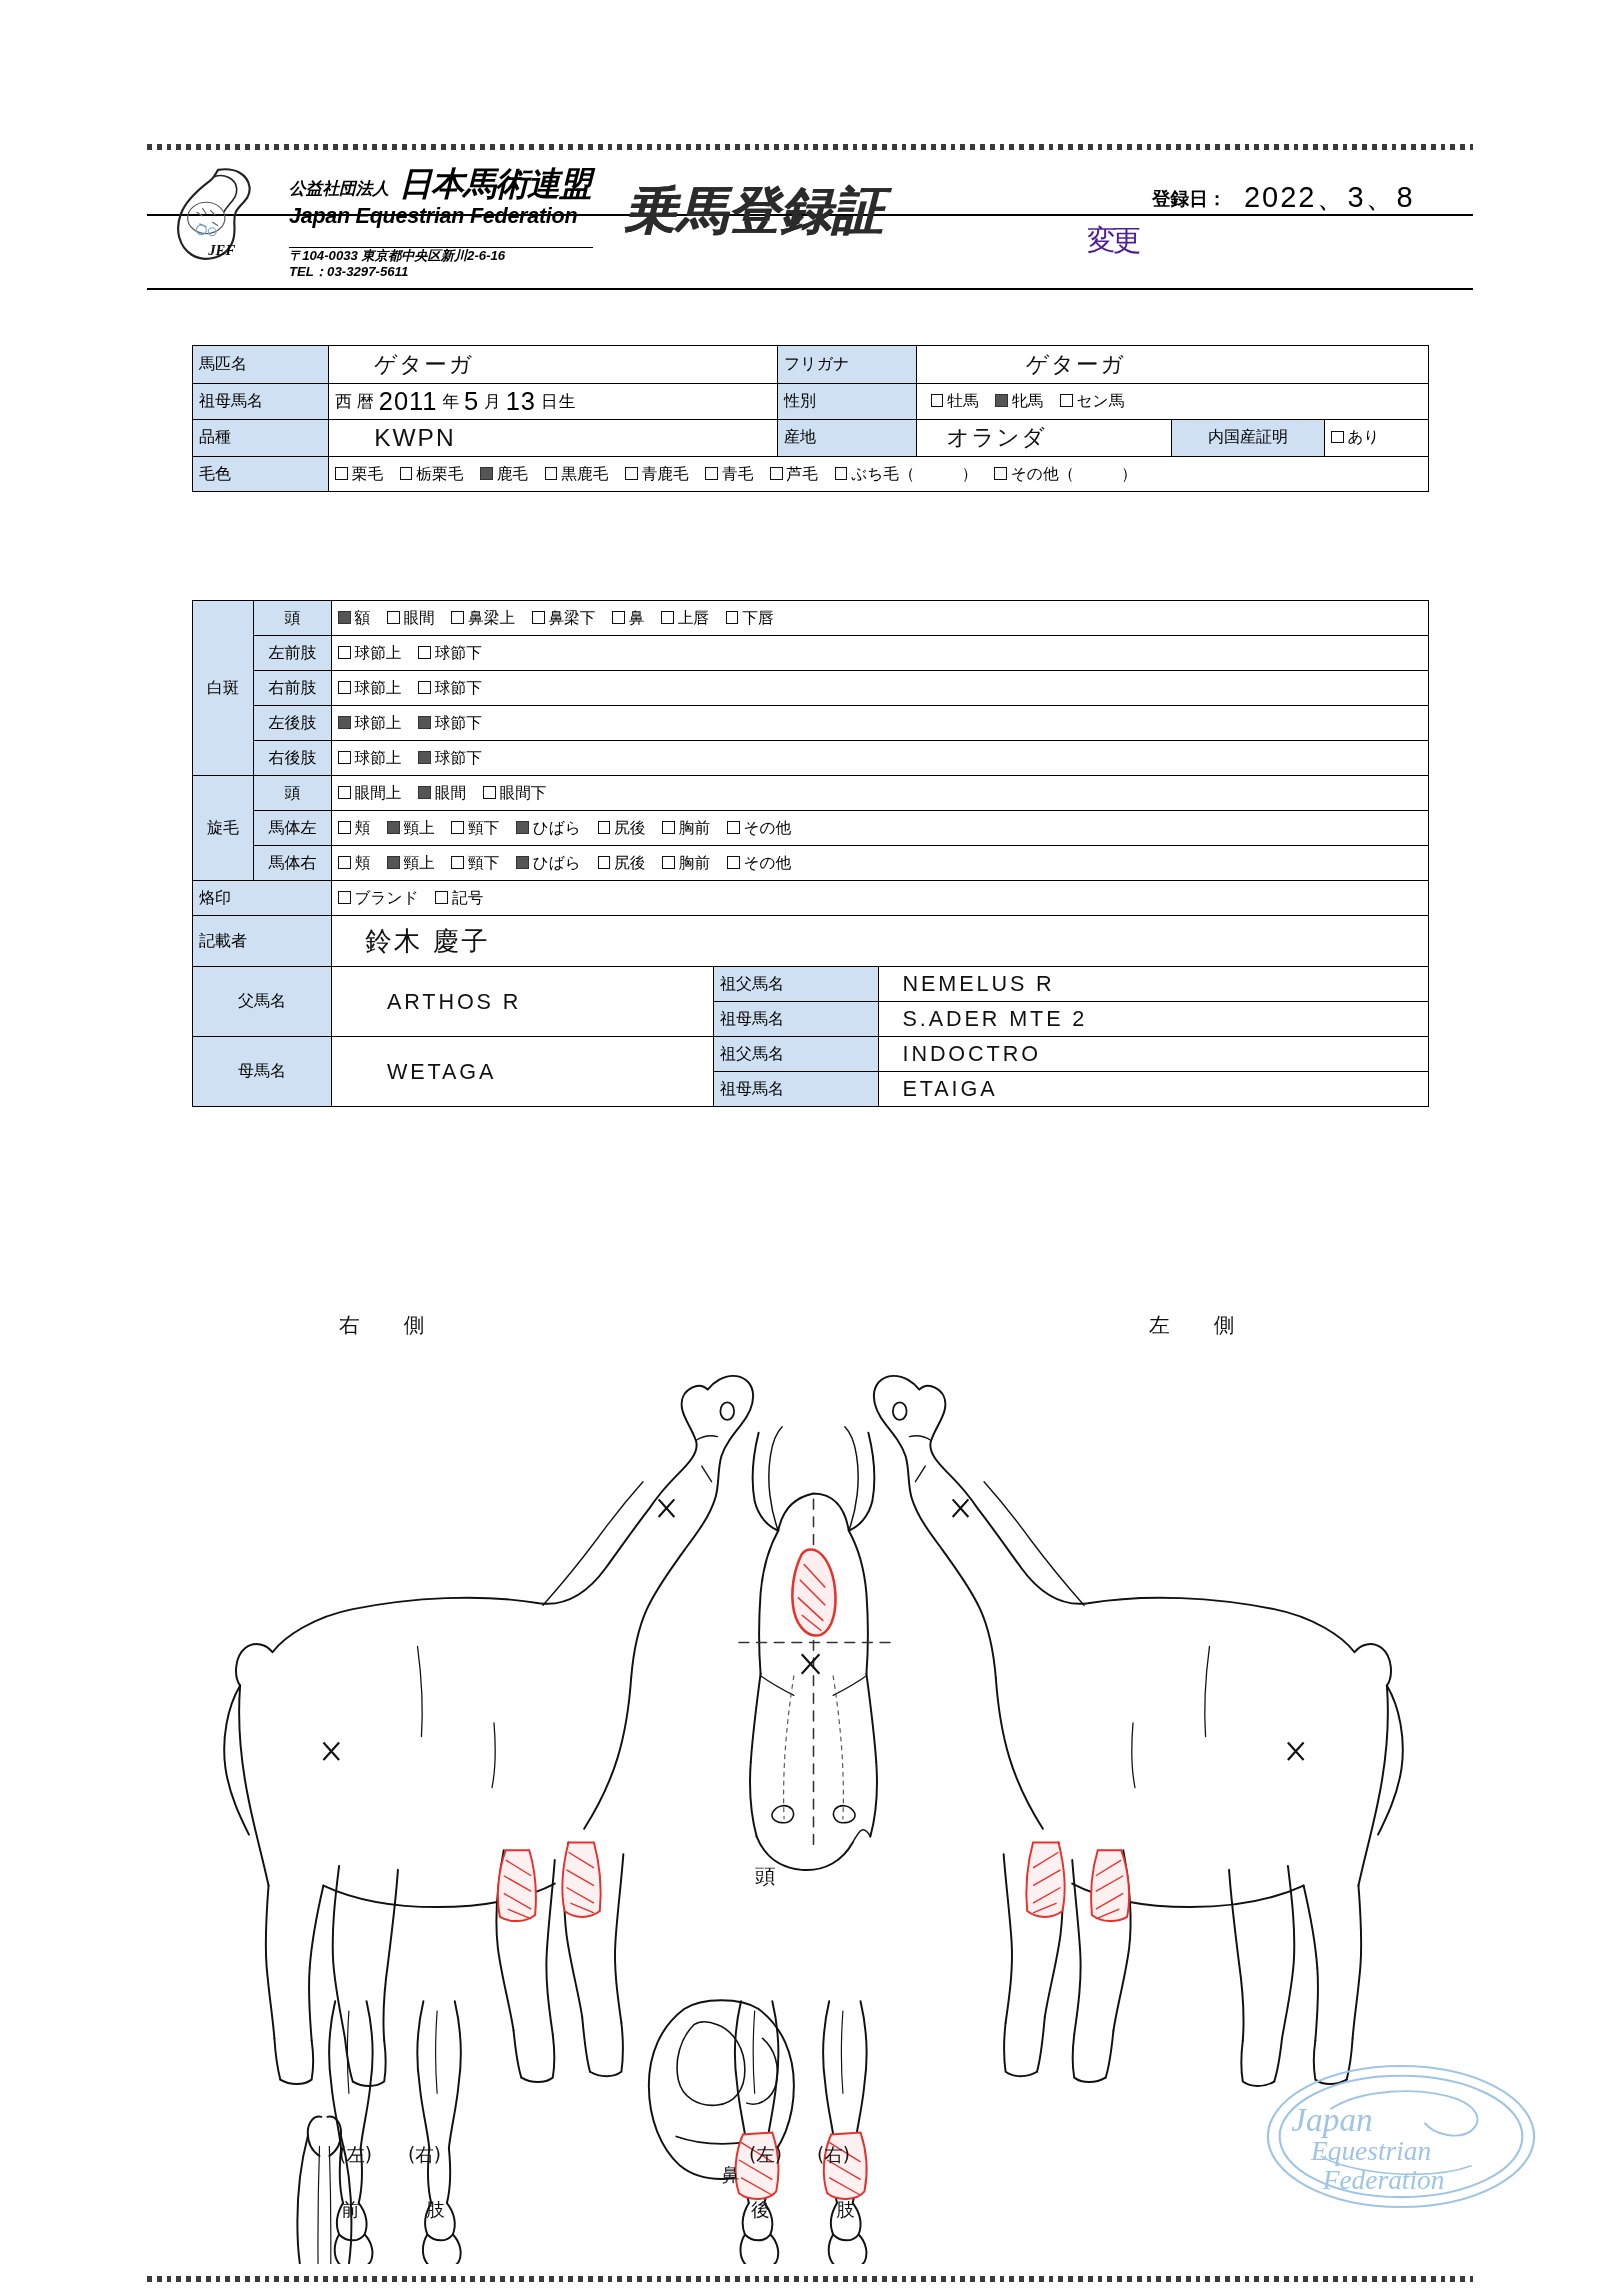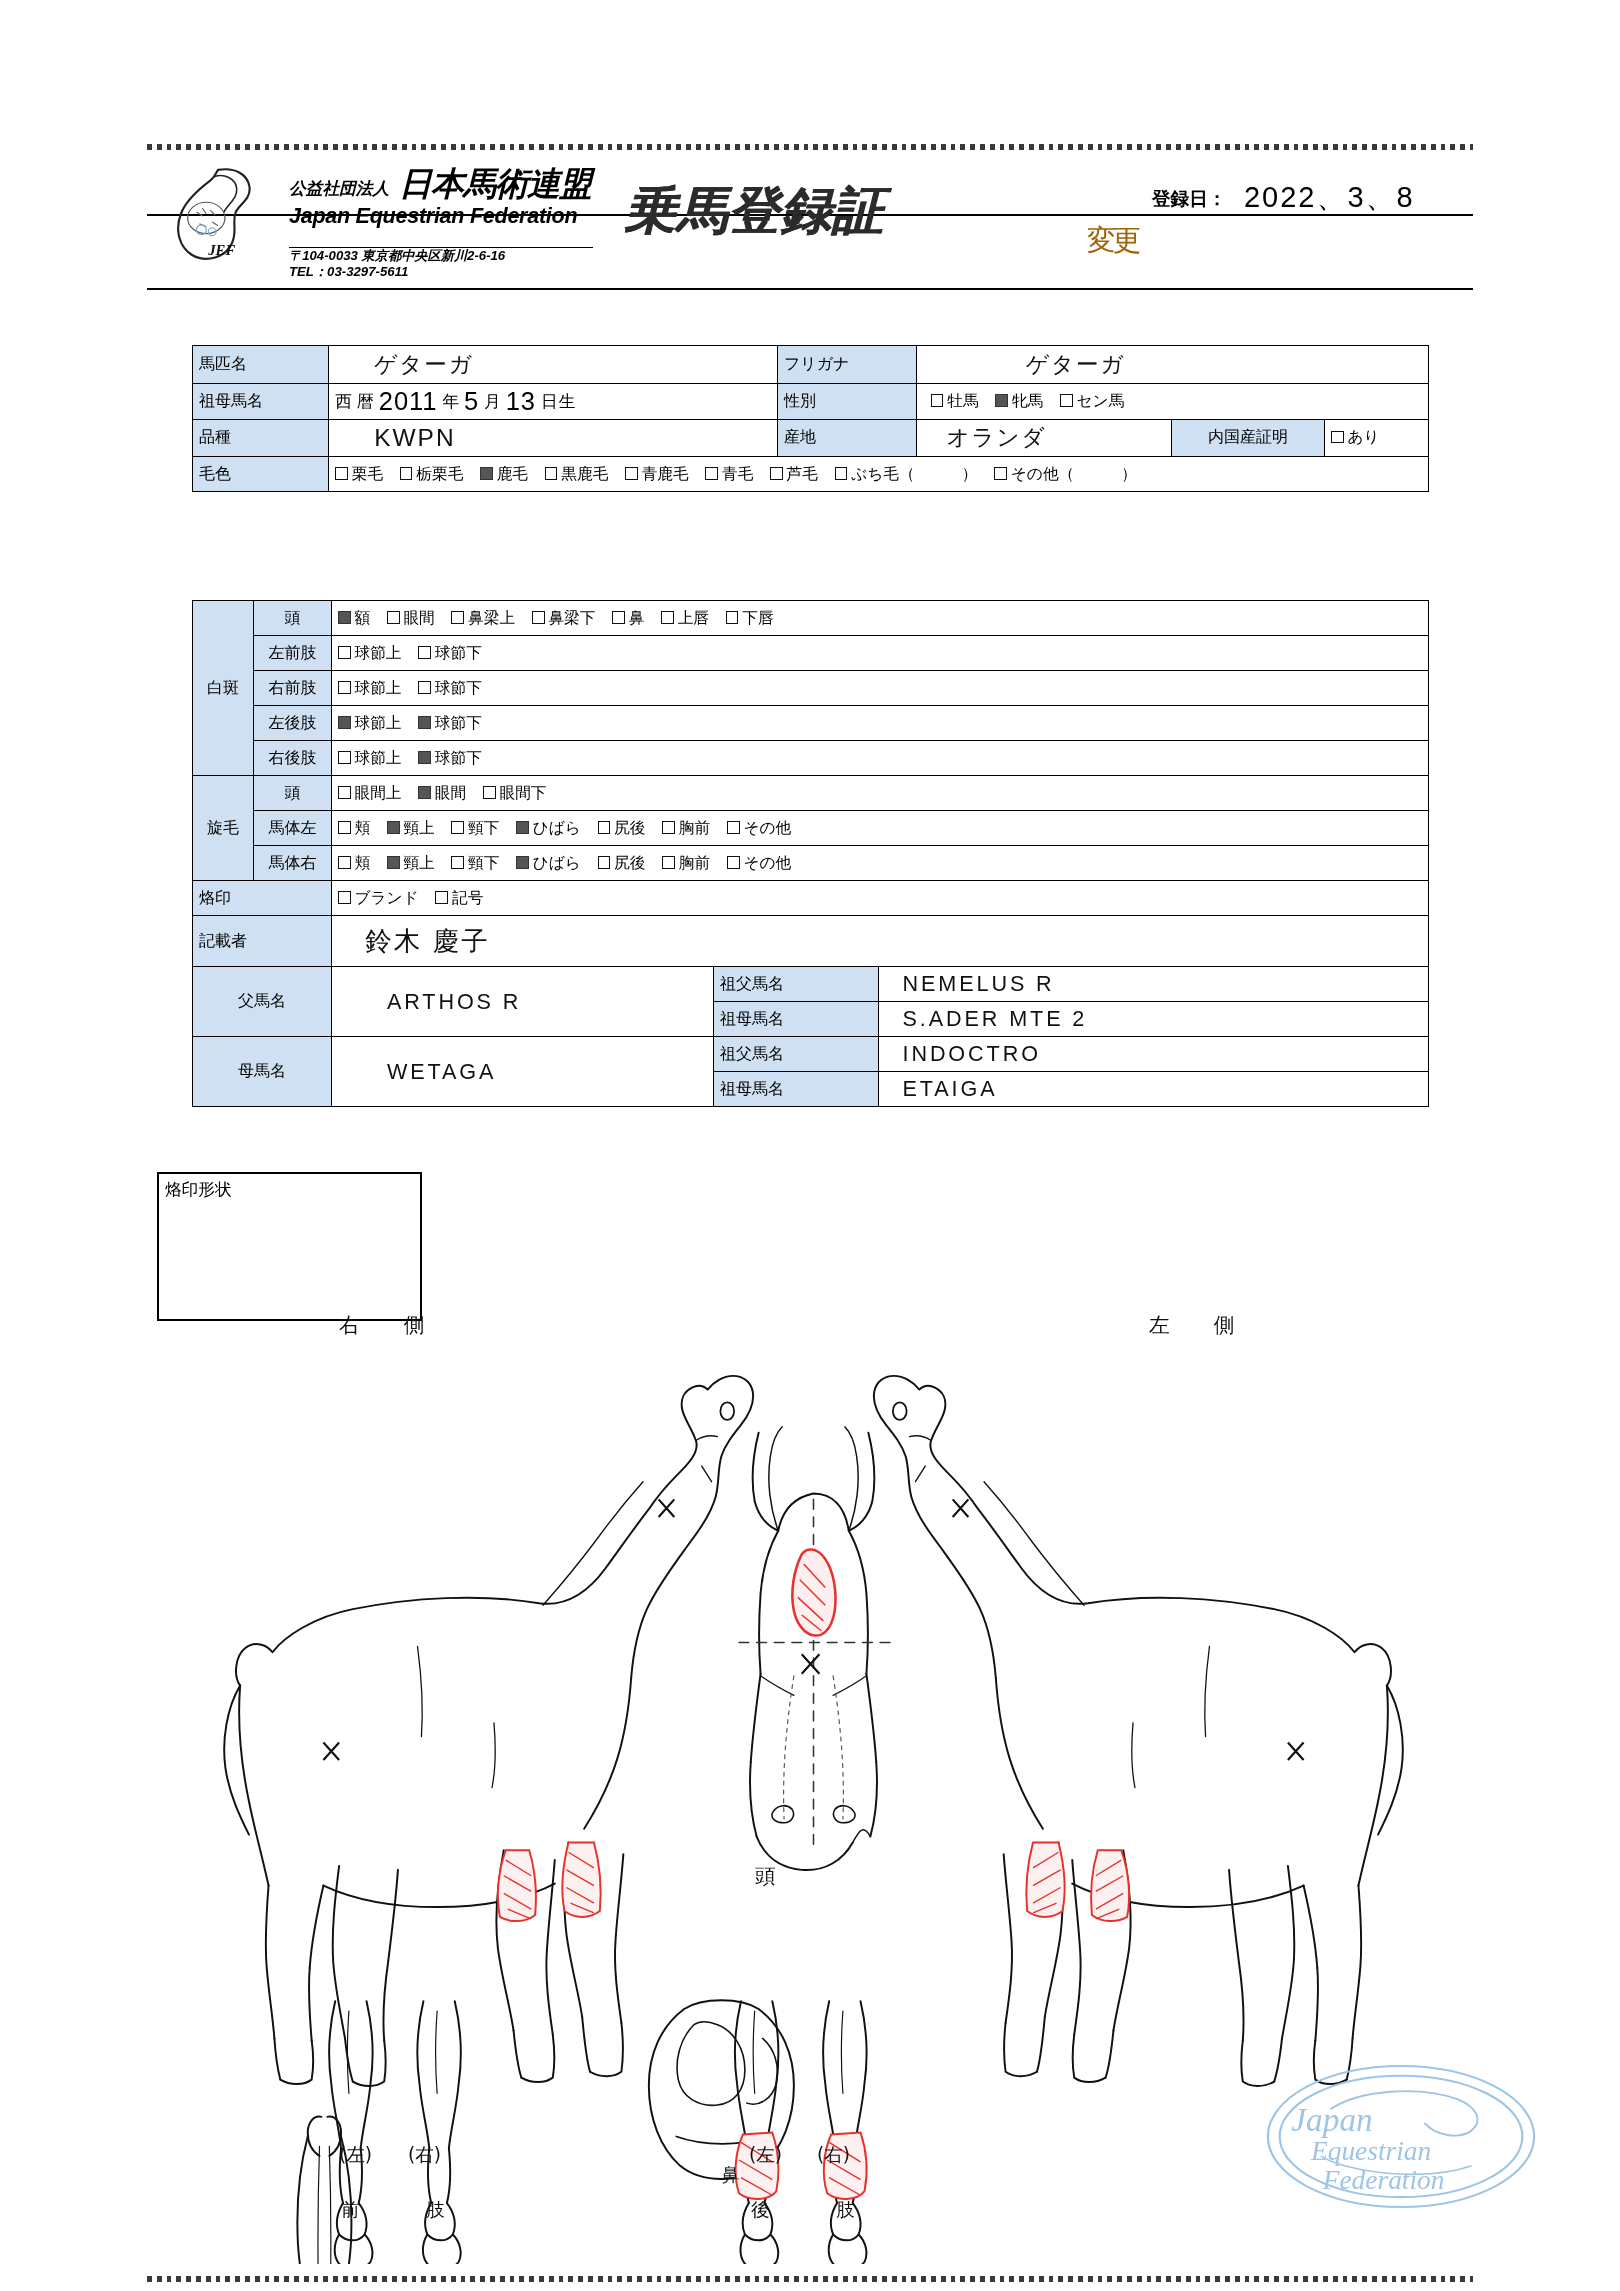--- a/index.html
+++ b/index.html
@@ -71,21 +71,21 @@
   }
   .reg-value-line { flex:1; border-bottom:2.5px solid #000; text-align:center; }
   .reg-num {
     font-family:"Liberation Sans", sans-serif;
     font-size:43px; letter-spacing:5.9px; line-height:1.0; padding-bottom:1px;
   }
   .reg-row2 { margin-top:12.7px; display:flex; align-items:flex-end; }
   .henkou {
     position:absolute; left:-3.9px; top:43px;
     font-family:"DejaVu Sans", sans-serif; font-size:29px; font-weight:500;
-    color:#a16207; letter-spacing:-3.9px;
+    color:#4c1d95; letter-spacing:-3.9px;
   }
   .reg-date {
     font-family:"Liberation Sans", sans-serif;
     font-size:29px; letter-spacing:2px; padding-left:17.6px;
   }
 
   
   table.main {
     position:absolute; left:192px; top:345px; width:1237px;
     border-collapse:collapse;
@@ -378,23 +378,20 @@
           <td class="lbl">祖父馬名</td>
           <td colspan="2"><span class="hand sm" style="padding-left:17.6px;">INDOCTRO</span></td>
         </tr>
         <tr>
           <td class="lbl">祖母馬名</td>
           <td colspan="2"><span class="hand sm" style="padding-left:17.6px;">ETAIGA</span></td>
         </tr>
       </tbody>
     </table>
 
-  <div class="brandbox">
-    <div class="t">烙印形状</div>
-  </div>
 
   <div class="diagram">
     <div class="dlabel" style="left:192px; top:47px;">右　側</div>
     <div class="dlabel" style="left:608px; top:598px; letter-spacing:0;">頭</div>
     <div class="dlabel" style="left:1002px; top:47px;">左　側</div>
 
     <div class="dlabel sm" style="left:192px; top:878px;">(左)</div>
     <div class="dlabel sm" style="left:261px; top:878px;">(右)</div>
     <div class="dlabel sm" style="left:194px; top:933px; letter-spacing:9.8px;">前　　肢</div>
 

